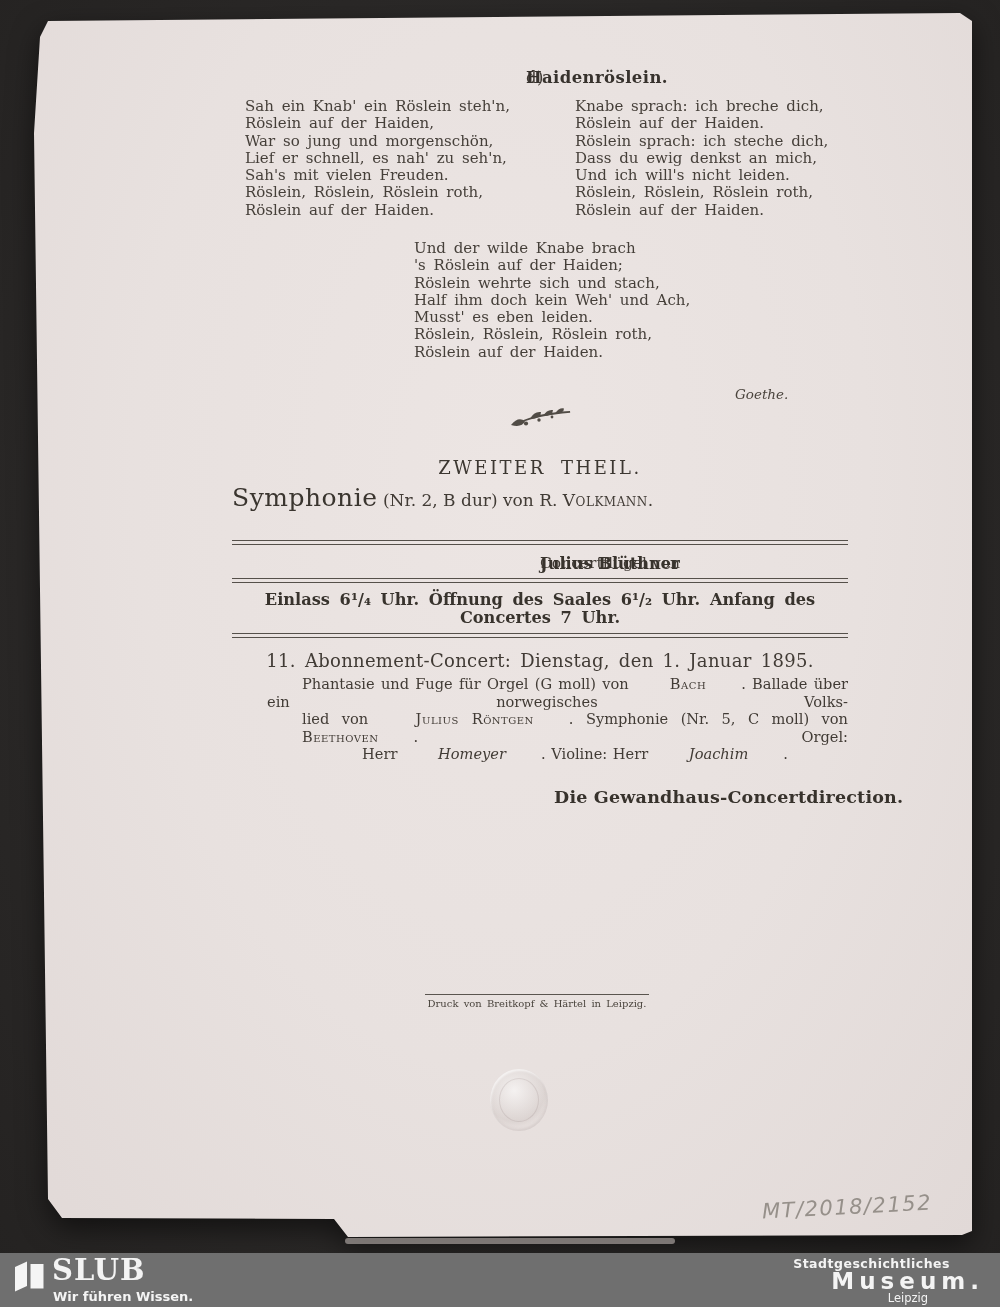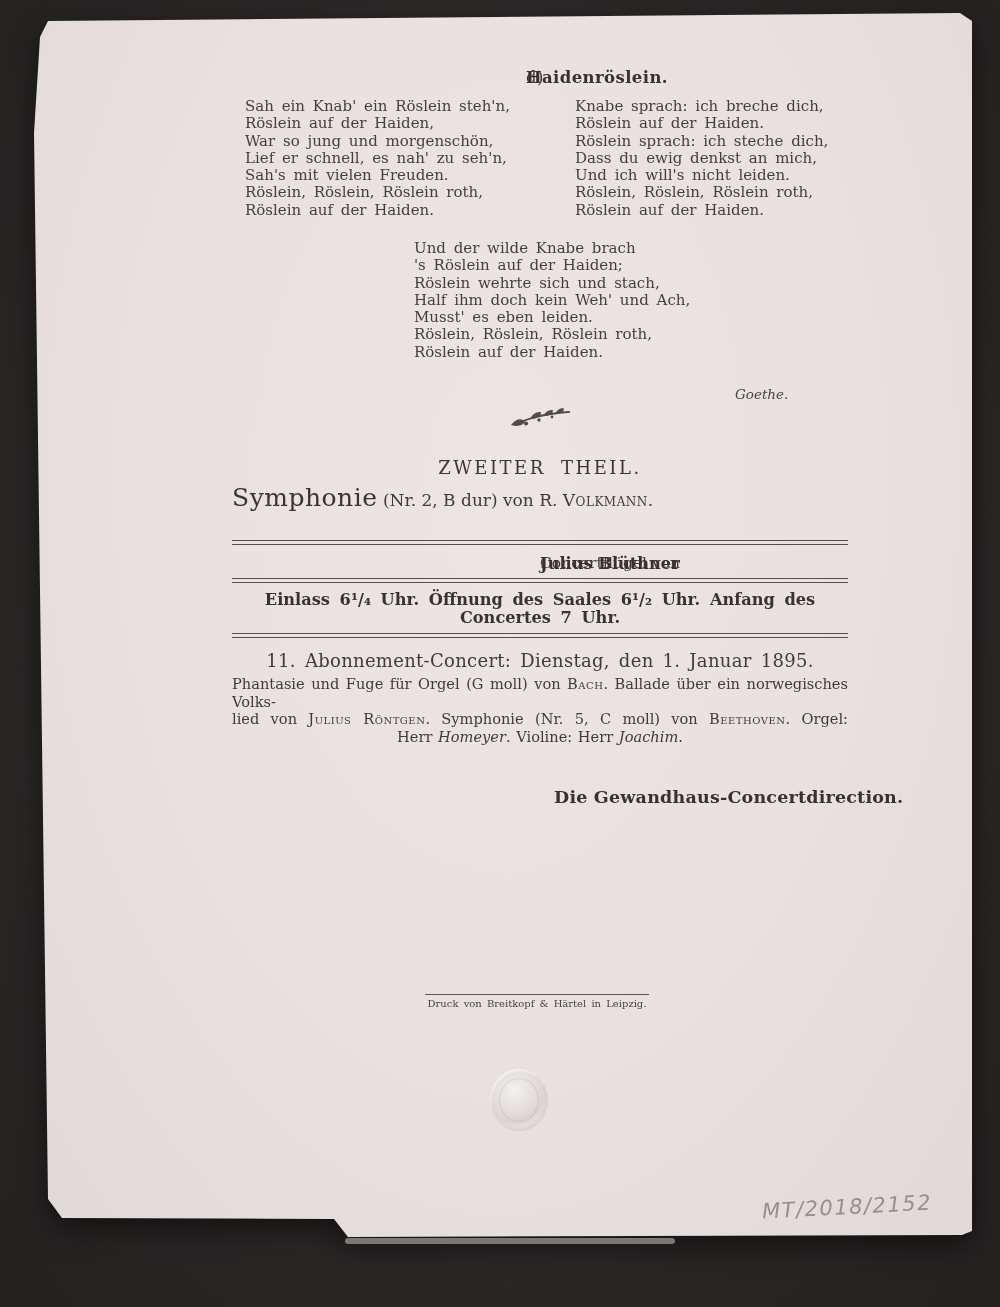--- a/index.html
+++ b/index.html
@@ -33,21 +33,21 @@
   .r1{top:527px;} .r2{top:565px;} .r3{top:620px;}
   .piano{left:202px;width:616px;top:541px;text-align:center;font-size:15.5px;}
   .piano b{font-size:16.2px;color:#38332d;}
   .times{left:202px;width:616px;top:578px;text-align:center;font-weight:bold;
          font-size:16.2px;word-spacing:4px;color:#38332d;line-height:18px;}
   .abo{left:202px;width:616px;top:637px;text-align:center;font-size:18px;word-spacing:3px;letter-spacing:.3px;}
   .program{left:202px;width:616px;top:662px;font-size:14.6px;line-height:17.6px;word-spacing:1px;}
   .program .ln{position:static;display:block;}
   .program .just{text-align:justify;text-align-last:justify;}
   .program .cen{text-align:center;}
-  .program span{position:static;}
+  .program span{position:static;margin-left:35px;}
   .it{font-style:italic;}
   .signature{left:524px;top:774px;font-weight:bold;font-size:17.5px;letter-spacing:.2px;color:#37322c;white-space:nowrap;}
   .imprint-rule{left:395px;top:981px;width:224px;border-top:1.2px solid #5a554f;}
   .imprint{left:355px;width:304px;top:985px;text-align:center;font-size:10px;word-spacing:2px;color:#4a443d;}
   .stamp{left:460px;top:1056px;width:58px;height:62px;border-radius:50%;
          background:radial-gradient(circle at 42% 35%, rgba(255,255,255,.55), rgba(120,105,100,.10) 58%, rgba(255,255,255,0) 72%);
          box-shadow:inset 1px 2px 2px rgba(255,255,255,.6), inset -1px -2px 3px rgba(90,75,70,.12);}
   .stamp::after{content:"";position:absolute;left:9px;top:9px;right:9px;bottom:9px;border-radius:50%;
          border:1px solid rgba(110,95,90,.14);}
   .handnote{left:732px;top:1182px;font-family:"DejaVu Sans","Liberation Sans",sans-serif;
@@ -154,14 +154,35 @@
 
       <div class="stamp"></div>
 
       <div class="handnote">MT/2018/2152</div>
 
     </div>
   </div>
 
   <div class="under-sheet"></div>
 
+  <div class="footer">
+
+    <div class="book-icon">
+      <svg width="32" height="34" viewBox="0 0 32 34">
+        <g fill="#f5f5f5">
+          <path d="M2 7 L14 1.5 L14 26 L2 31.5 Z"></path>
+          <path d="M17.5 4 L30.5 4 L30.5 28.5 L17.5 28.5 Z"></path>
+        </g>
+      </svg>
+    </div>
+    <div class="slub-name">SLUB</div>
+    <div class="slub-tag">Wir führen Wissen.</div>
+
+    <div class="museum">
+      <span class="mus1">Stadtgeschichtliches</span>
+      <span class="mus2">Museum.</span>
+      <span class="mus3">Leipzig</span>
+      <span class="cert"><span class="chk">✓</span> </span>
+    </div>
+
+  </div>
 
 </div>
 
 </body></html>

